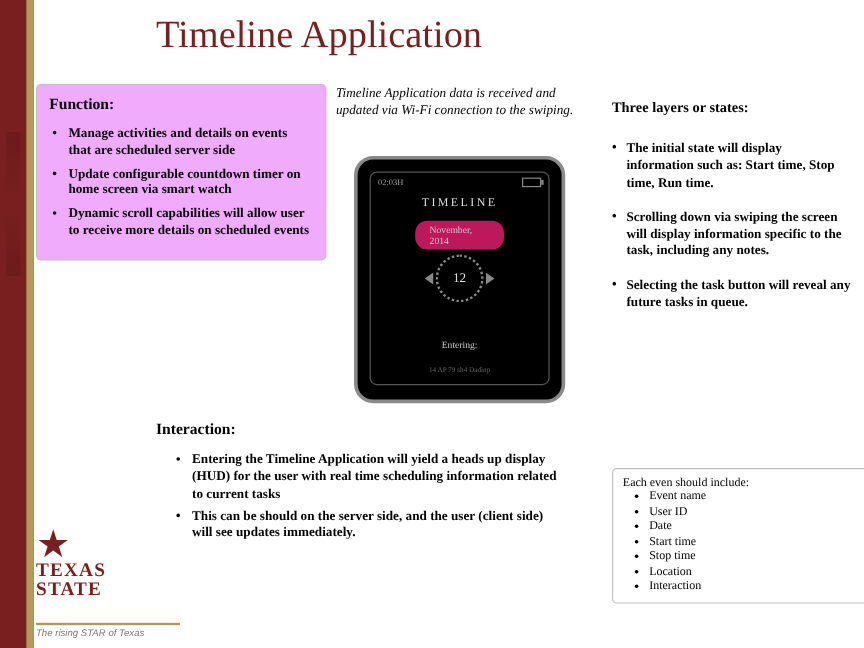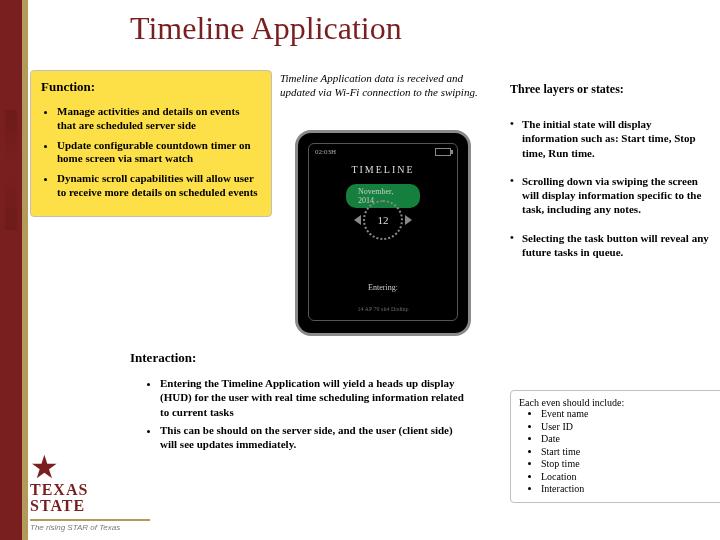--- a/index.html
+++ b/index.html
@@ -1,35 +1,35 @@
 <!DOCTYPE html>
 <html><head>
 <meta charset="utf-8">
 <style>
 html,body{margin:0;padding:0;width:720px;height:540px;font-family:Georgia,'Times New Roman',serif;background:#fff;color:#000;overflow:hidden}
 .sidebar{position:absolute;left:0;top:0;width:22px;height:540px;background:#7a1f1f;border-right:6px solid #b29a5a}
 .sidebar::before{content:"";position:absolute;left:5px;top:110px;width:12px;height:120px;background:linear-gradient(#5a1515,#7a1f1f,#5a1515);opacity:.4}
 .logo{position:absolute;left:30px;bottom:8px;width:120px}
 .logo-star{font-size:32px;color:#7a1f1f;line-height:1}
 .logo-text{font-family:'Times New Roman',serif;font-weight:bold;color:#7a1f1f;font-size:16px;letter-spacing:1px;margin-top:-2px}
-.logo-sub{font-family:Arial,sans-serif;font-style:italic;font-size:8px;color:#7a7a7a;border-top:2px solid #b29a5a;padding-top:2px;margin-top:4px}
+.logo-sub{font-family:Arial,sans-serif;font-style:italic;font-size:8px;color:#7a7a7a;border-top:2px solid #b29a5a;padding-top:2px;margin-top:18px}
 .title{position:absolute;left:130px;top:10px;font-size:32px;color:#7a1f1f;font-family:Liberation Serif, serif}
-.func-box{position:absolute;left:30px;top:70px;width:220px;border:1px solid #c0c0c0;border-radius:4px;background:#fde047;padding:8px 10px 10px 10px;font-size:11px}
+.func-box{position:absolute;left:30px;top:70px;width:220px;border:1px solid #c0c0c0;border-radius:4px;background:#f0abfc;padding:8px 10px 10px 10px;font-size:11px}
 .func-box h3{margin:0 0 10px 0;font-size:13px;font-weight:bold;font-family:Georgia,serif}
 .func-box ul{margin:0;padding-left:16px}
 .func-box li{margin-bottom:6px;font-weight:bold;line-height:1.25}
 .caption{position:absolute;left:280px;top:72px;width:210px;font-style:italic;font-size:11px;line-height:1.25}
 .device{position:absolute;left:295px;top:130px;width:170px;height:200px;background:#000;border:3px solid #8a8a8a;border-radius:16px;color:#aaa;font-family:Liberation Serif, serif}
 .dev-inner{margin:10px;border:1px solid #555;border-radius:6px;height:176px;position:relative}
 .dev-status{position:absolute;top:4px;left:6px;font-size:7px}
 .dev-bat{position:absolute;top:4px;right:6px;width:14px;height:6px;border:1px solid #888}
 .dev-bat::after{content:"";position:absolute;right:-3px;top:1px;width:2px;height:4px;background:#888}
 .dev-title{position:absolute;top:20px;width:100%;text-align:center;font-size:10px;letter-spacing:2px;color:#ddd}
-.dev-pill{position:absolute;top:40px;left:50%;transform:translateX(-50%);background:#15803d;color:#ccc;font-size:8px;padding:3px 12px;border-radius:10px}
-.dev-center{position:absolute;top:56px;left:50%;transform:translateX(-50%);display:flex;align-items:center;gap:2px}
+.dev-pill{position:absolute;top:40px;left:50%;transform:translateX(-50%);background:#be185d;color:#ccc;font-size:8px;padding:3px 12px;border-radius:10px}
+.dev-center{position:absolute;top:68px;left:50%;transform:translateX(-50%);display:flex;align-items:center;gap:2px}
 .dev-arrow{width:0;height:0;border-top:5px solid transparent;border-bottom:5px solid transparent}
 .dev-arrow.l{border-right:7px solid #888}
 .dev-arrow.r{border-left:7px solid #888}
 .dev-ring{width:36px;height:36px;border:2px dotted #888;border-radius:50%;display:flex;align-items:center;justify-content:center;font-size:11px;color:#ddd}
 .dev-crit{position:absolute;bottom:28px;width:100%;text-align:center;font-size:8px;color:#ccc}
 .dev-foot{position:absolute;bottom:8px;width:100%;text-align:center;font-size:6px;color:#666}
 .right-col{position:absolute;left:510px;top:82px;width:200px;font-size:11px}
 .right-col h4{margin:0 0 20px 0;font-size:12px;font-weight:bold}
 .right-col .b{display:flex;margin-bottom:14px}
 .right-col .b .dot{width:12px;flex:0 0 12px;font-weight:bold}

